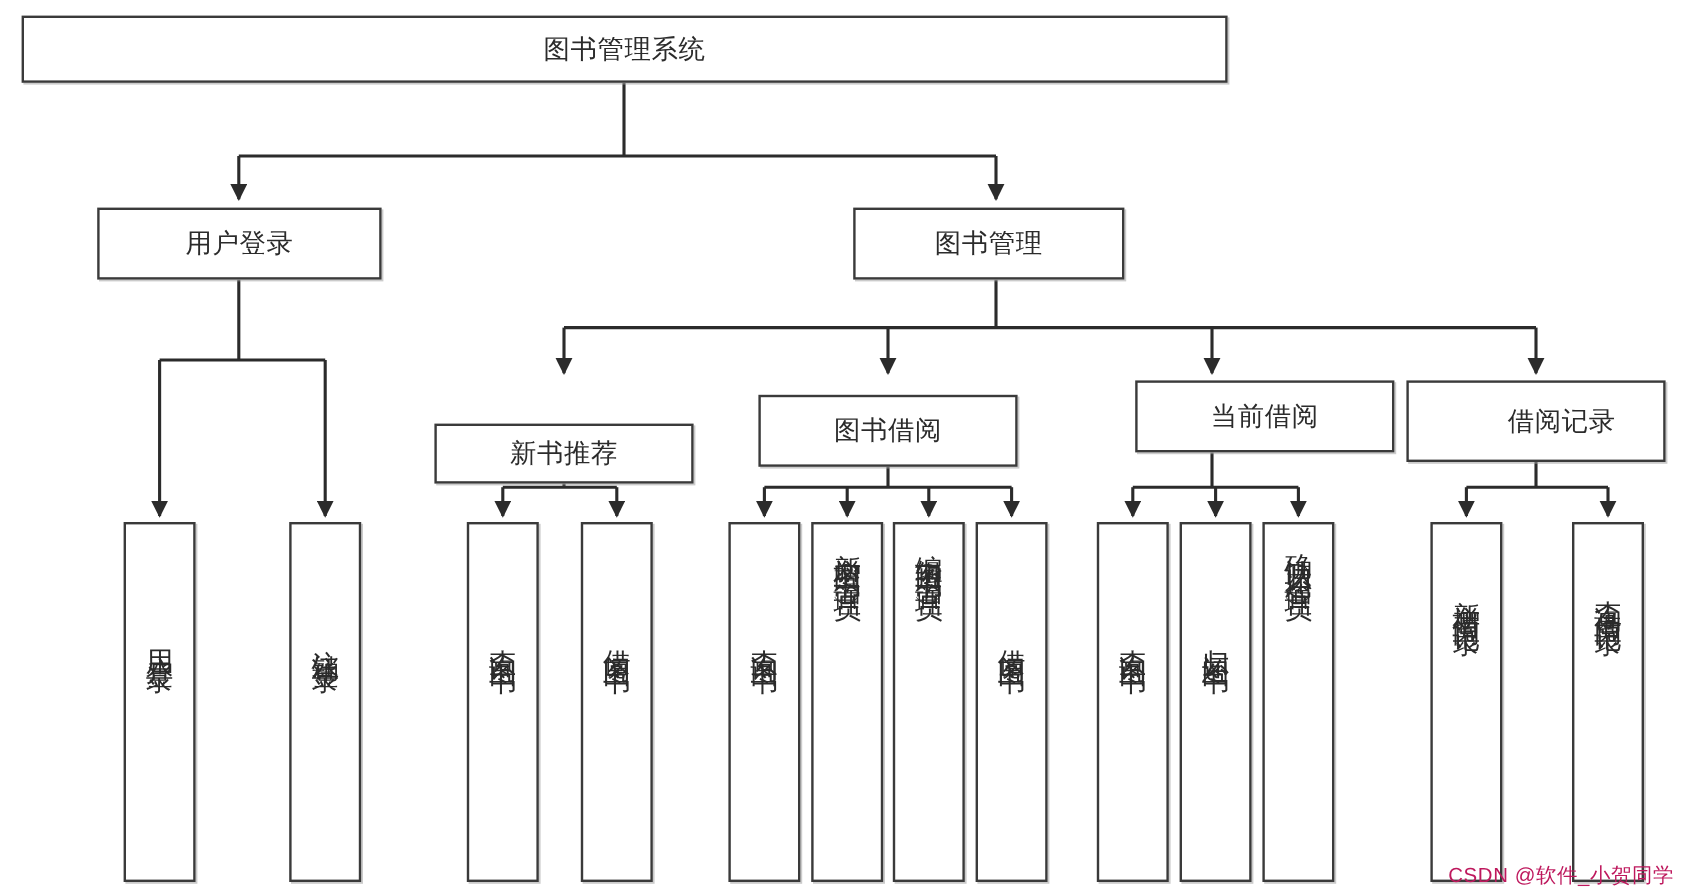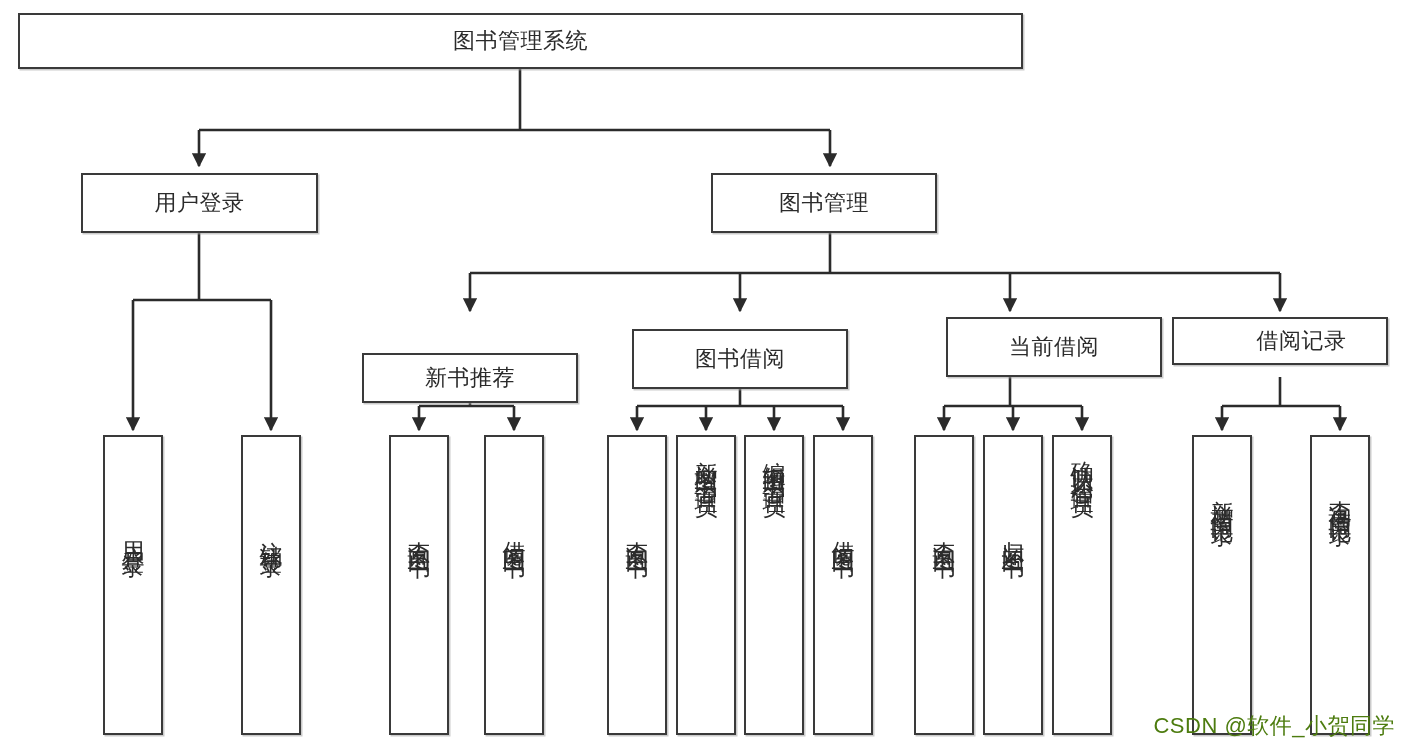--- a/index.html
+++ b/index.html
@@ -60,22 +60,22 @@
     font-size: 23px;
     line-height: 1.0;
     letter-spacing: 5px;
     margin: 0 auto;
     white-space: nowrap;
   }
   .watermark {
     position: absolute;
     right: 10px;
     bottom: 6px;
-    font-size: 22px;
-    color: #4d7c0f;
+    font-size: 17px;
+    color: #be185d;
     letter-spacing: 0.5px;
     white-space: nowrap;
   }
 </style>
 </head>
 <body>
 
 <div id="diagram-root">
 
   <svg class="connectors" viewBox="0 0 1405 747" xmlns="http://www.w3.org/2000/svg">
@@ -141,21 +141,21 @@
 
   <div class="node horizontal" style="left:362px; top:317px; width:216px; height:50px;margin-top:36px;">
     <span class="node-label">新书推荐</span>
   </div>
   <div class="node horizontal" style="left:632px; top:317px; width:216px; height:60px;margin-top:12px;">
     <span class="node-label">图书借阅</span>
   </div>
   <div class="node horizontal" style="left:902px; top:317px; width:216px; height:60px;margin-left:44px;">
     <span class="node-label">当前借阅</span>
   </div>
-  <div class="node horizontal" style="left:1172px; top:317px; width:216px; height:48px;padding-left:43px;">
+  <div class="node horizontal" style="left:1172px; top:317px; width:216px; height:68px;padding-left:43px;">
     <span class="node-label">借阅记录</span>
   </div>
 
   <div class="node vertical" style="left:103px; top:435px; width:60px; height:300px;">
     <span class="node-label" style="margin-top:86px;">用户登录</span>
   </div>
   <div class="node vertical" style="left:241px; top:435px; width:60px; height:300px;">
     <span class="node-label" style="margin-top:86px;">注销登录</span>
   </div>
 

